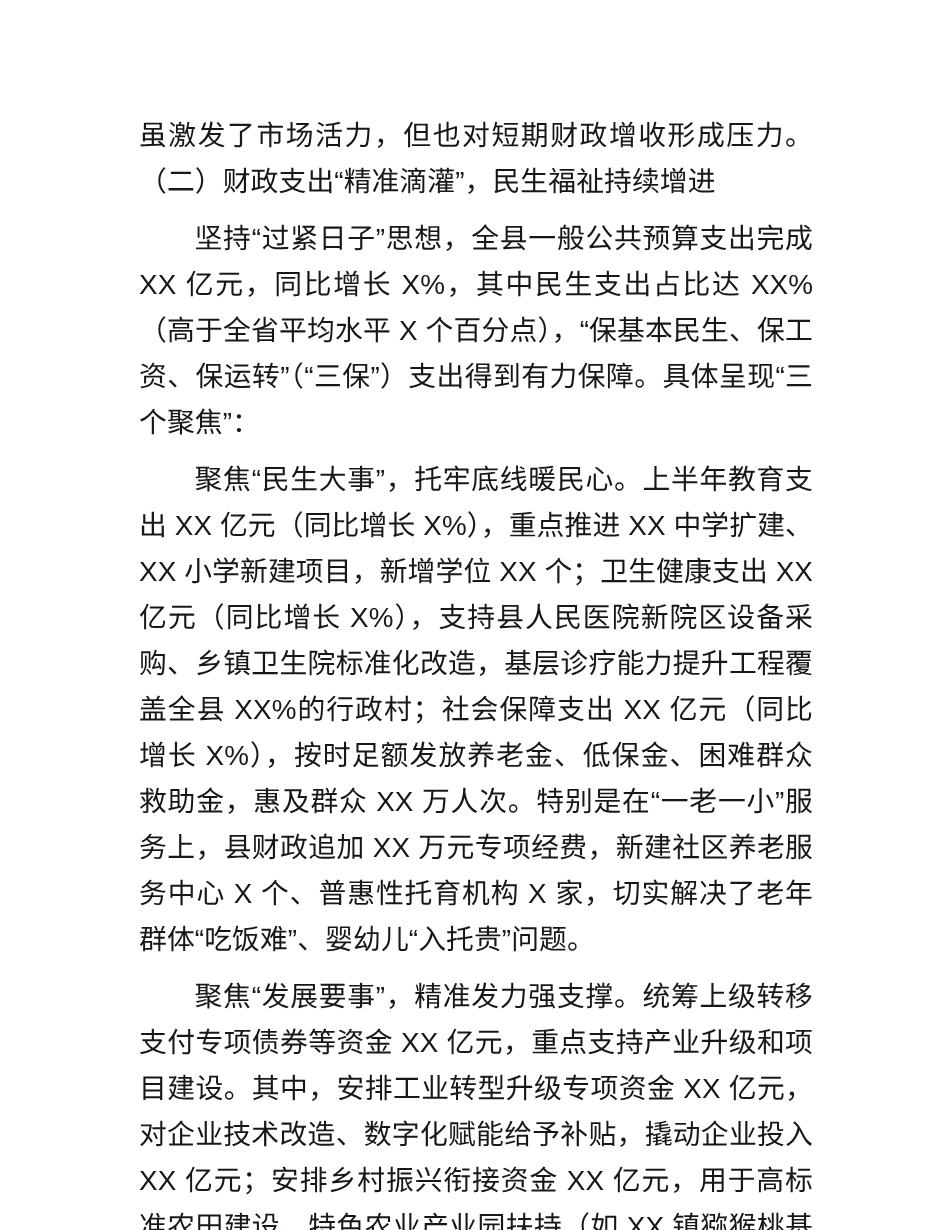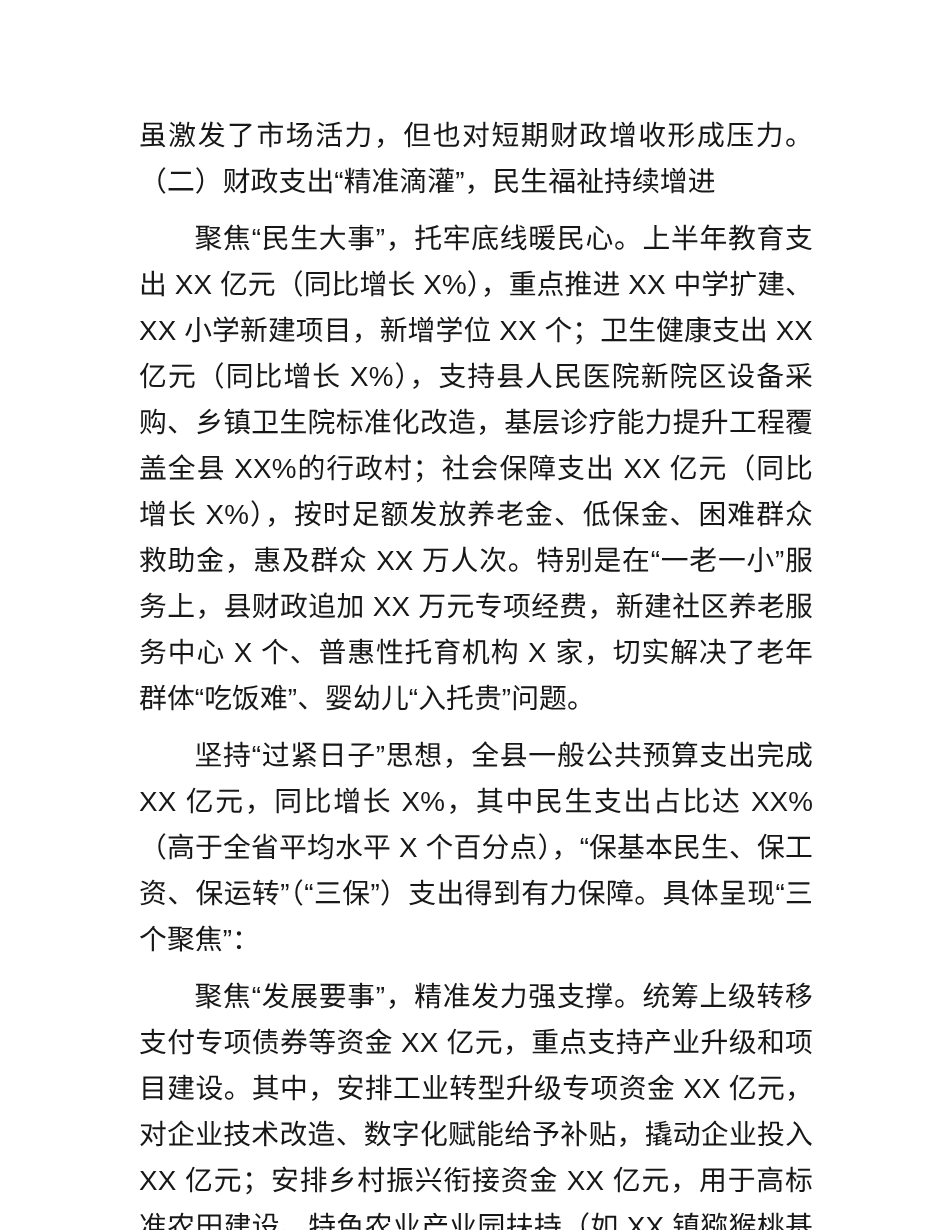--- a/index.html
+++ b/index.html
@@ -54,20 +54,20 @@
   }
 </style>
 </head>
 <body>
 
 <div class="page">
   <div class="doc-body">
 
     <p class="para cont">虽激发了市场活力，但也对短期财政增收形成压力。（二）财政支出“精准滴灌”，民生福祉持续增进</p>
 
+    <p class="para indent">坚持“过紧日子”思想，全县一般公共预算支出完成 XX 亿元，同比增长 X%，其中民生支出占比达 XX%（高于全省平均水平 X 个百分点），“保基本民生、保工资、保运转”（“三保”）支出得到有力保障。具体呈现“三个聚焦”：</p>
+
     <p class="para indent">聚焦“民生大事”，托牢底线暖民心。上半年教育支出 XX 亿元（同比增长 X%），重点推进 XX 中学扩建、XX 小学新建项目，新增学位 XX 个；卫生健康支出 XX 亿元（同比增长 X%），支持县人民医院新院区设备采购、乡镇卫生院标准化改造，基层诊疗能力提升工程覆盖全县 XX%的行政村；社会保障支出 XX 亿元（同比增长 X%），按时足额发放养老金、低保金、困难群众救助金，惠及群众 XX 万人次。特别是在“一老一小”服务上，县财政追加 XX 万元专项经费，新建社区养老服务中心 X 个、普惠性托育机构 X 家，切实解决了老年群体“吃饭难”、婴幼儿“入托贵”问题。</p>
-
-    <p class="para indent">坚持“过紧日子”思想，全县一般公共预算支出完成 XX 亿元，同比增长 X%，其中民生支出占比达 XX%（高于全省平均水平 X 个百分点），“保基本民生、保工资、保运转”（“三保”）支出得到有力保障。具体呈现“三个聚焦”：</p>
 
     <p class="para indent">聚焦“发展要事”，精准发力强支撑。统筹上级转移支付专项债券等资金 XX 亿元，重点支持产业升级和项目建设。其中，安排工业转型升级专项资金 XX 亿元，对企业技术改造、数字化赋能给予补贴，撬动企业投入 XX 亿元；安排乡村振兴衔接资金 XX 亿元，用于高标准农田建设、特色农业产业园扶持（如 XX 镇猕猴桃基地扩建项目），带动村集体增收 XX 万</p>
 
   </div>
 </div>
 
 </body></html>

